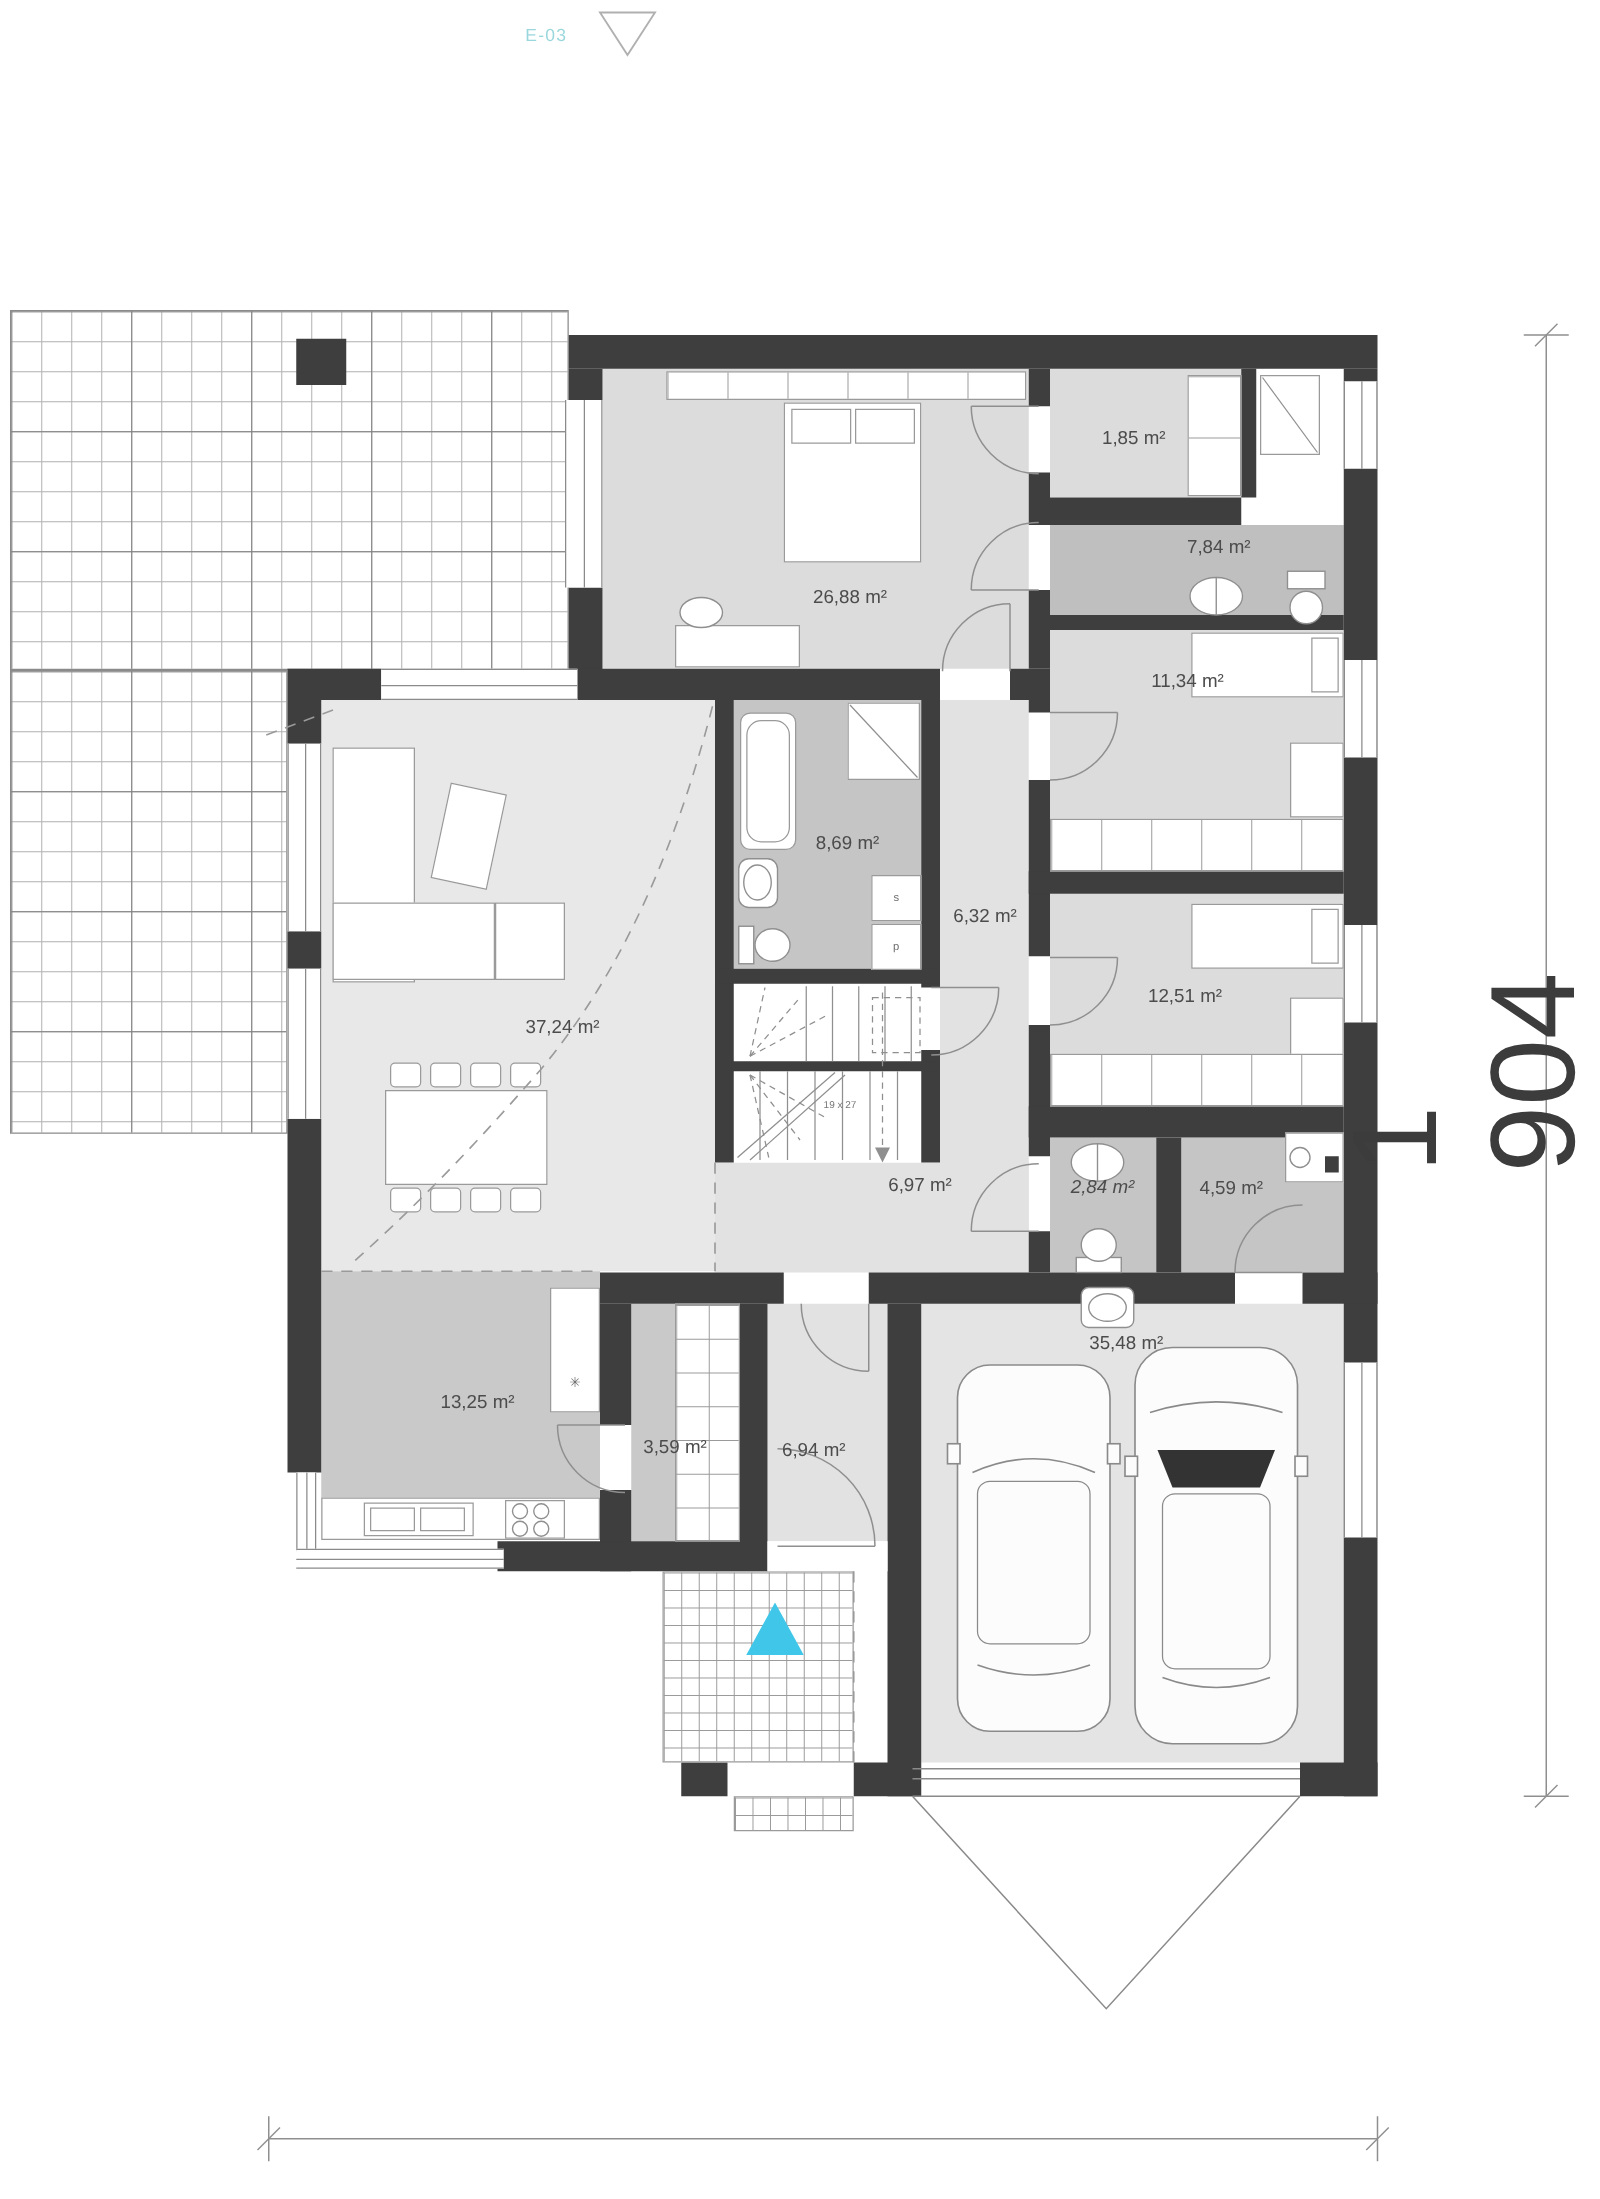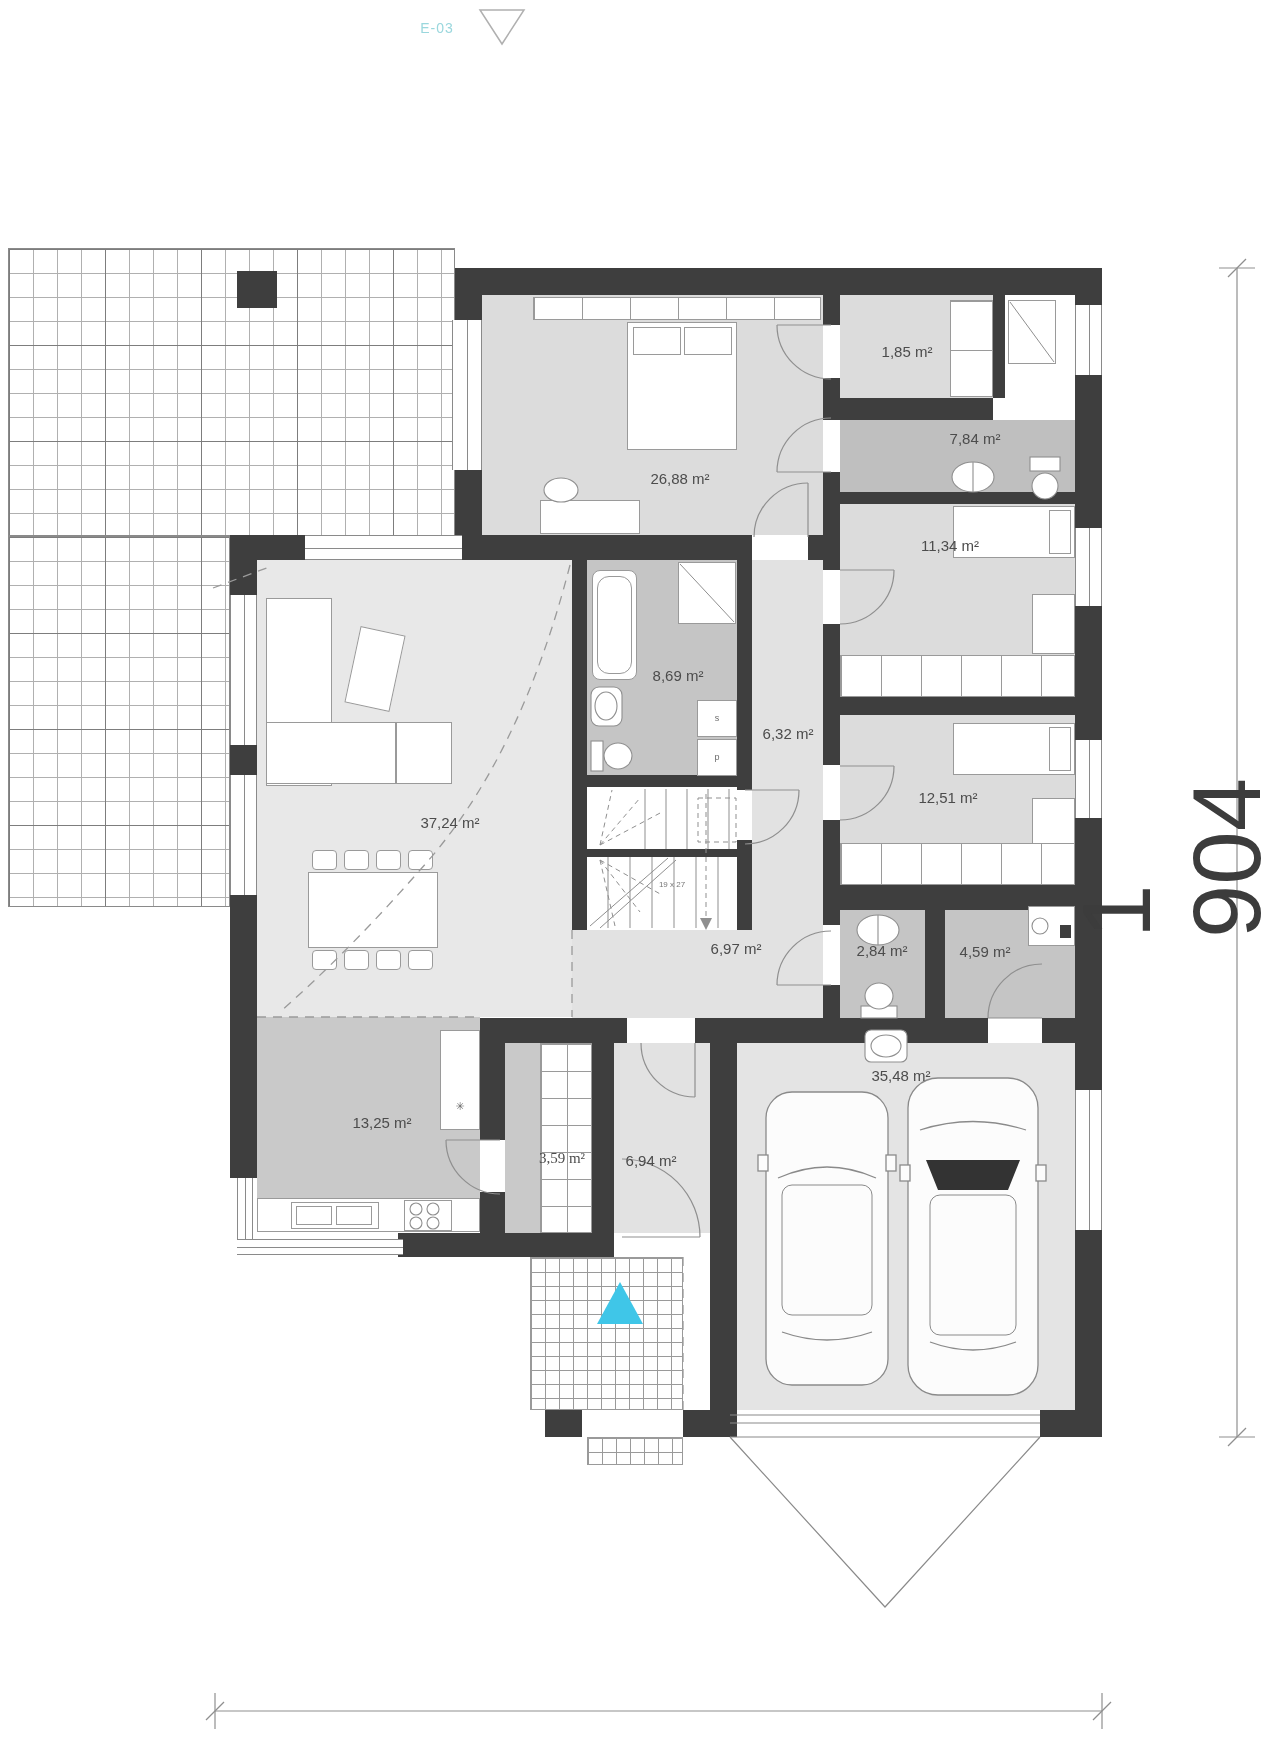--- a/index.html
+++ b/index.html
@@ -303,24 +303,24 @@
 
   <div class="lbl" style="left:680px;top:478px;">26,88 m²</div>
   <div class="lbl" style="left:907px;top:351px;">1,85 m²</div>
   <div class="lbl" style="left:975px;top:438px;">7,84 m²</div>
   <div class="lbl" style="left:950px;top:545px;">11,34 m²</div>
   <div class="lbl" style="left:678px;top:675px;">8,69 m²</div>
   <div class="lbl" style="left:788px;top:733px;">6,32 m²</div>
   <div class="lbl" style="left:948px;top:797px;">12,51 m²</div>
   <div class="lbl" style="left:430px;top:822px;margin-left:20px;">37,24 m²</div>
   <div class="lbl" style="left:736px;top:948px;">6,97 m²</div>
-  <div class="lbl" style="left:882px;top:950px;">2,84 m²</div>
+  <div class="lbl" style="left:882px;top:950px;font-style:italic;">2,84 m²</div>
   <div class="lbl" style="left:985px;top:951px;">4,59 m²</div>
   <div class="lbl" style="left:382px;top:1122px;">13,25 m²</div>
-  <div class="lbl" style="left:562px;top:1158px;font-family:Liberation Serif, serif;">3,59 m²</div>
+  <div class="lbl" style="left:540px;top:1158px;">3,59 m²</div>
   <div class="lbl" style="left:651px;top:1160px;">6,94 m²</div>
   <div class="lbl" style="left:901px;top:1075px;">35,48 m²</div>
 
   <div class="note" style="left:672px;top:884px;">19 x 27</div>
 
   <div class="dimR" style="left:1172px;top:858px;">1 904</div>
 
 </div>
 
 </body></html>

